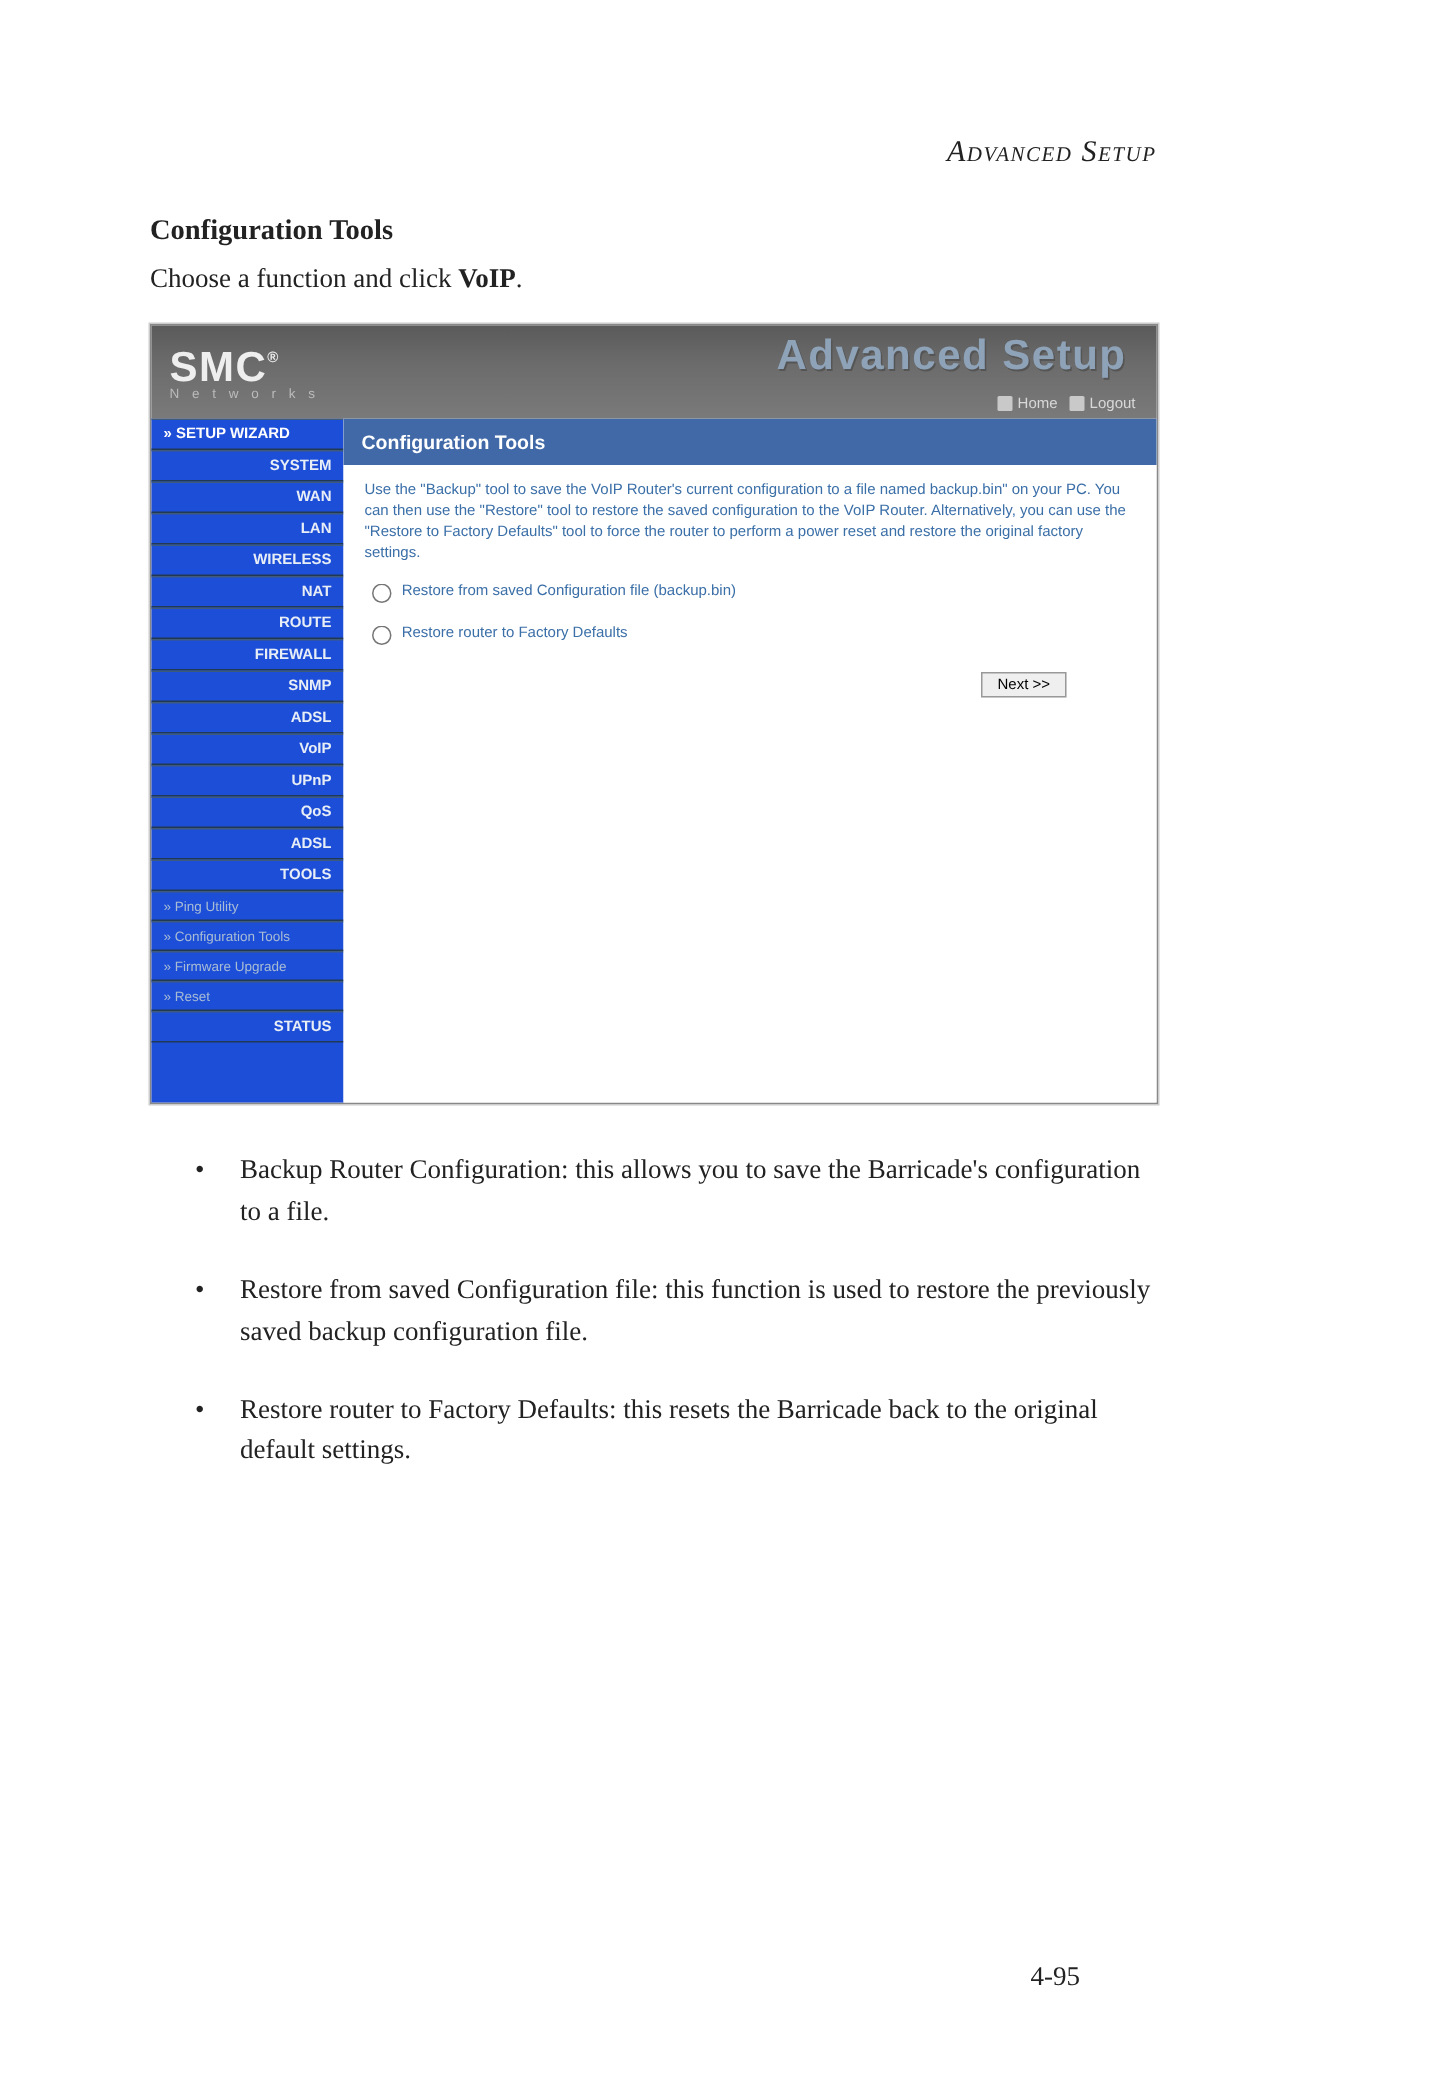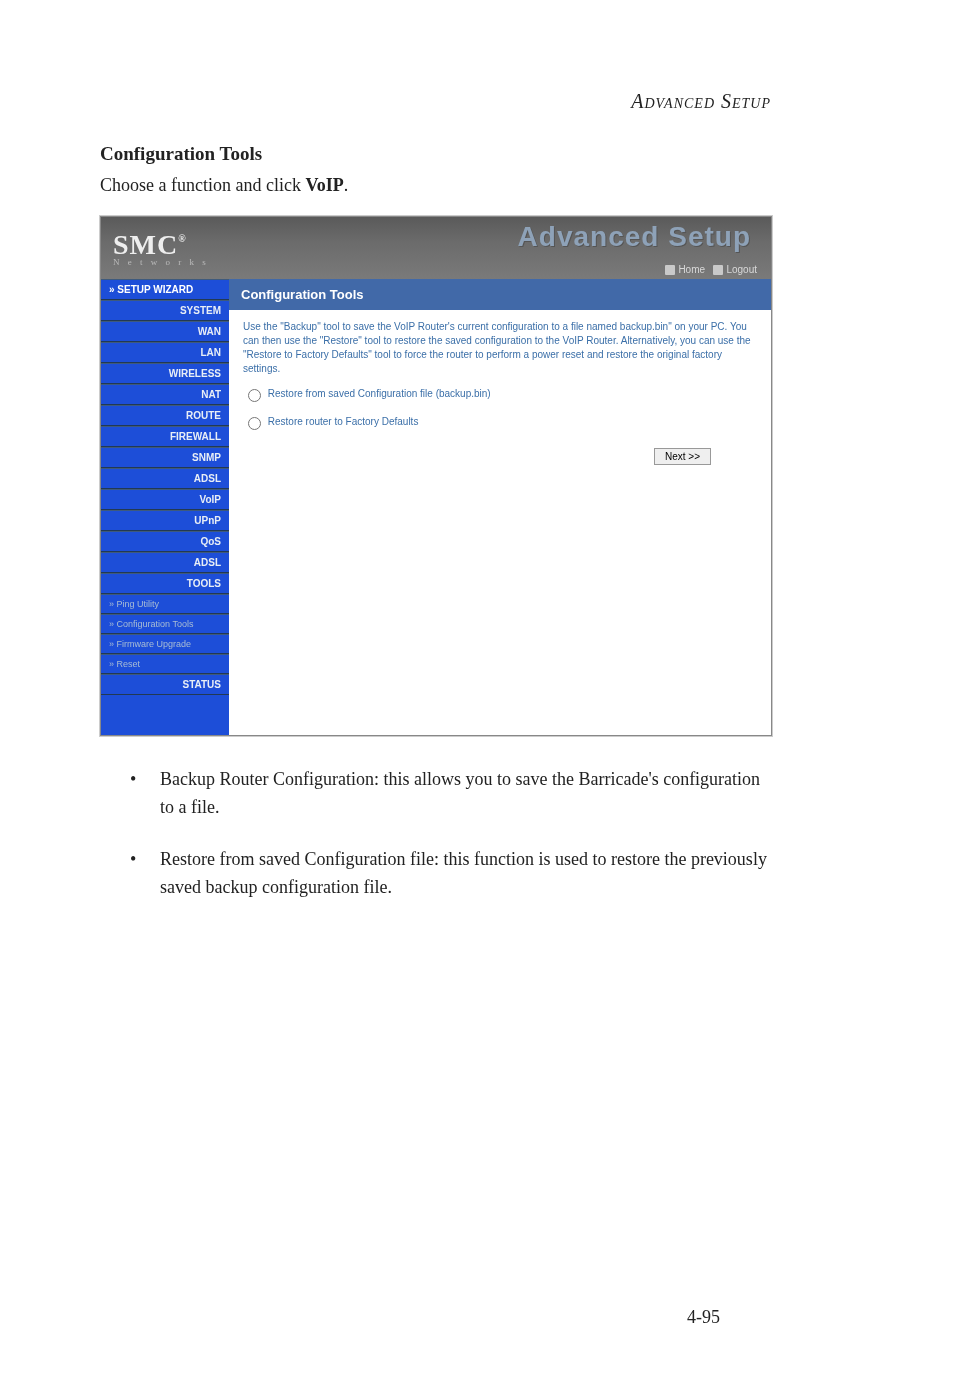--- a/index.html
+++ b/index.html
@@ -50,21 +50,21 @@
   .ss-header {
     height: 62px;
     background: linear-gradient(#5a5a5a,#6b6b6b 40%,#7a7a7a);
     color: #ddd;
     position: relative;
     display: flex;
     align-items: center;
   }
   .ss-logo {
     padding-left: 12px;
-    font-family: Liberation Serif, serif;
+    font-family: Liberation Sans, sans-serif;
     font-weight: bold;
     font-size: 28px;
     color: #eee;
     letter-spacing: 1px;
   }
   .ss-logo sup { font-size: 10px; vertical-align: top; position: relative; top:4px; }
   .ss-logo .sub { display:block; font-size:9px; letter-spacing:3px; font-weight:normal; color:#bbb; margin-top:-4px;}
   .ss-title-graphic {
     position: absolute;
     right: 20px;
@@ -245,17 +245,18 @@
         <div class="next-row">
           <button class="next-btn">Next &gt;&gt;</button>
         </div>
       </div>
     </div>
   </div>
 
   <ul class="bullets">
     <li>Backup Router Configuration: this allows you to save the Barricade's configuration to a file.</li>
     <li>Restore from saved Configuration file: this function is used to restore the previously saved backup configuration file.</li>
+    <li>Restore router to Factory Defaults: this resets the Barricade back to the original default settings.</li>
   </ul>
 
   <div class="page-num">4-95</div>
 
 </div>
 
 </body></html>

